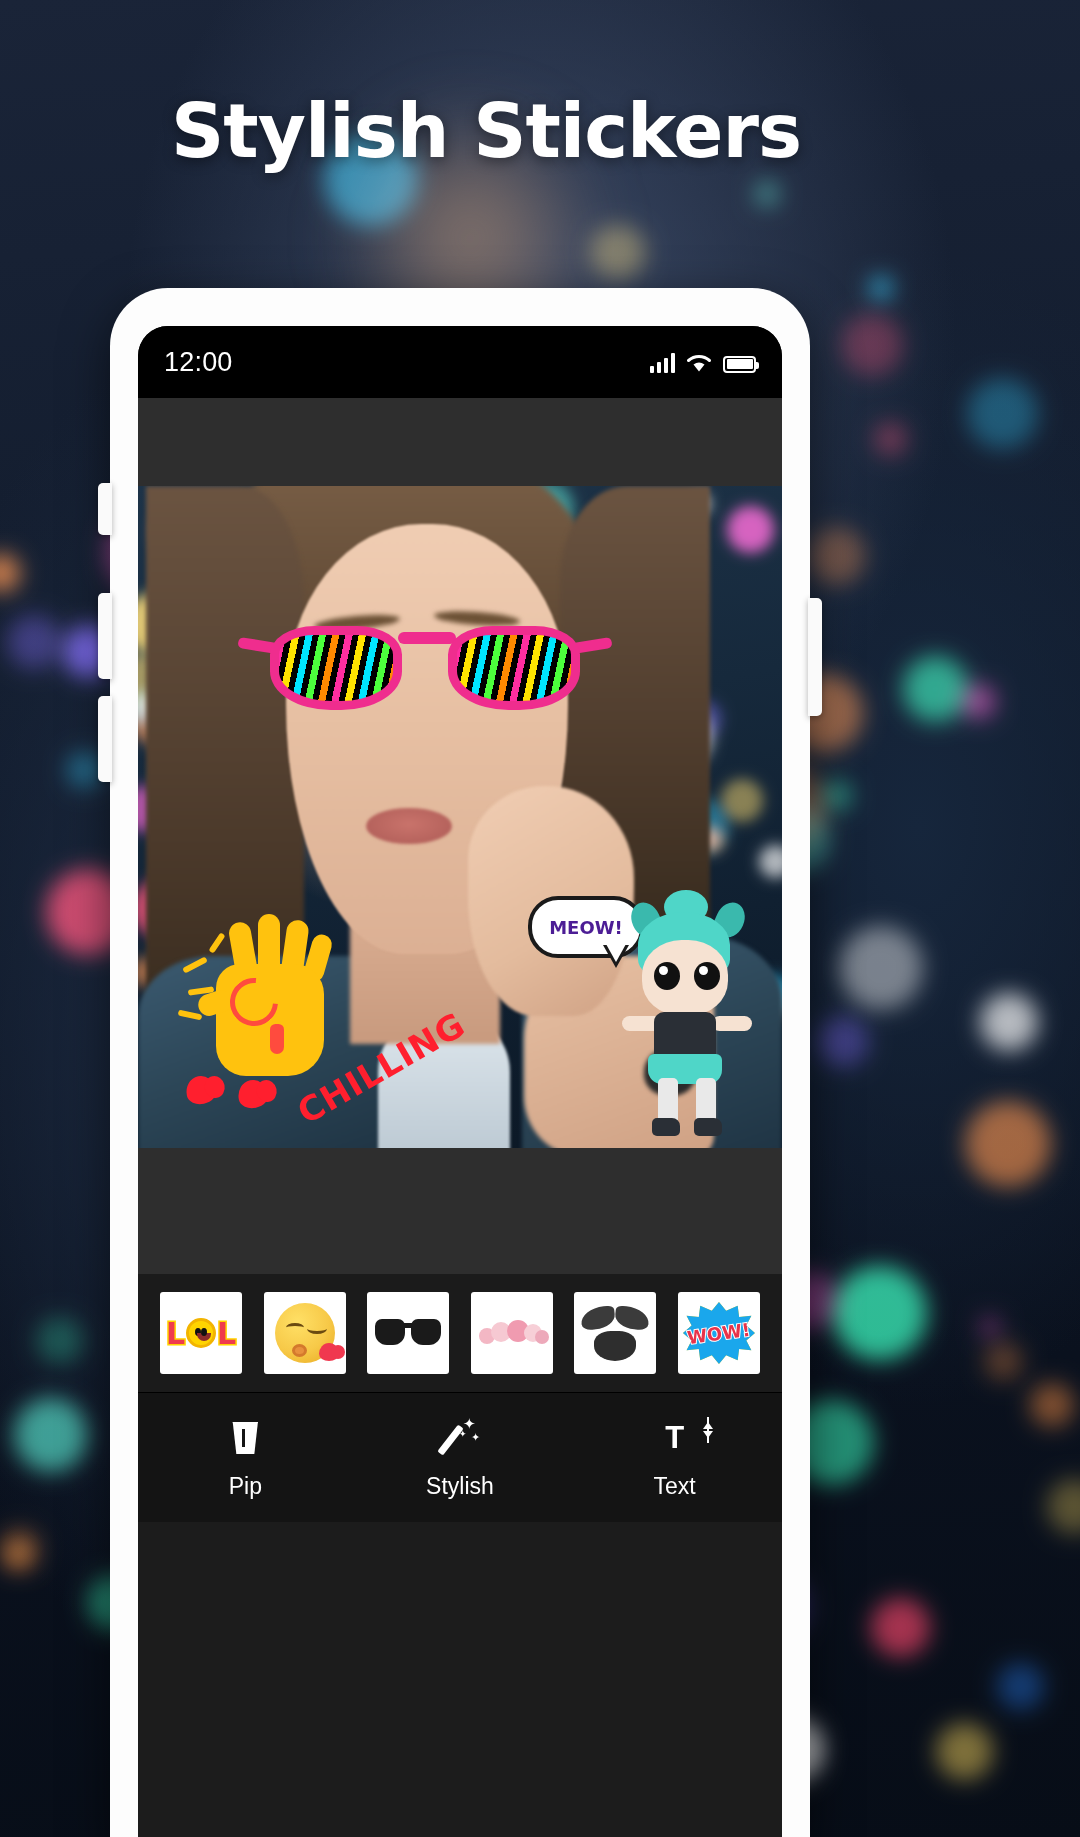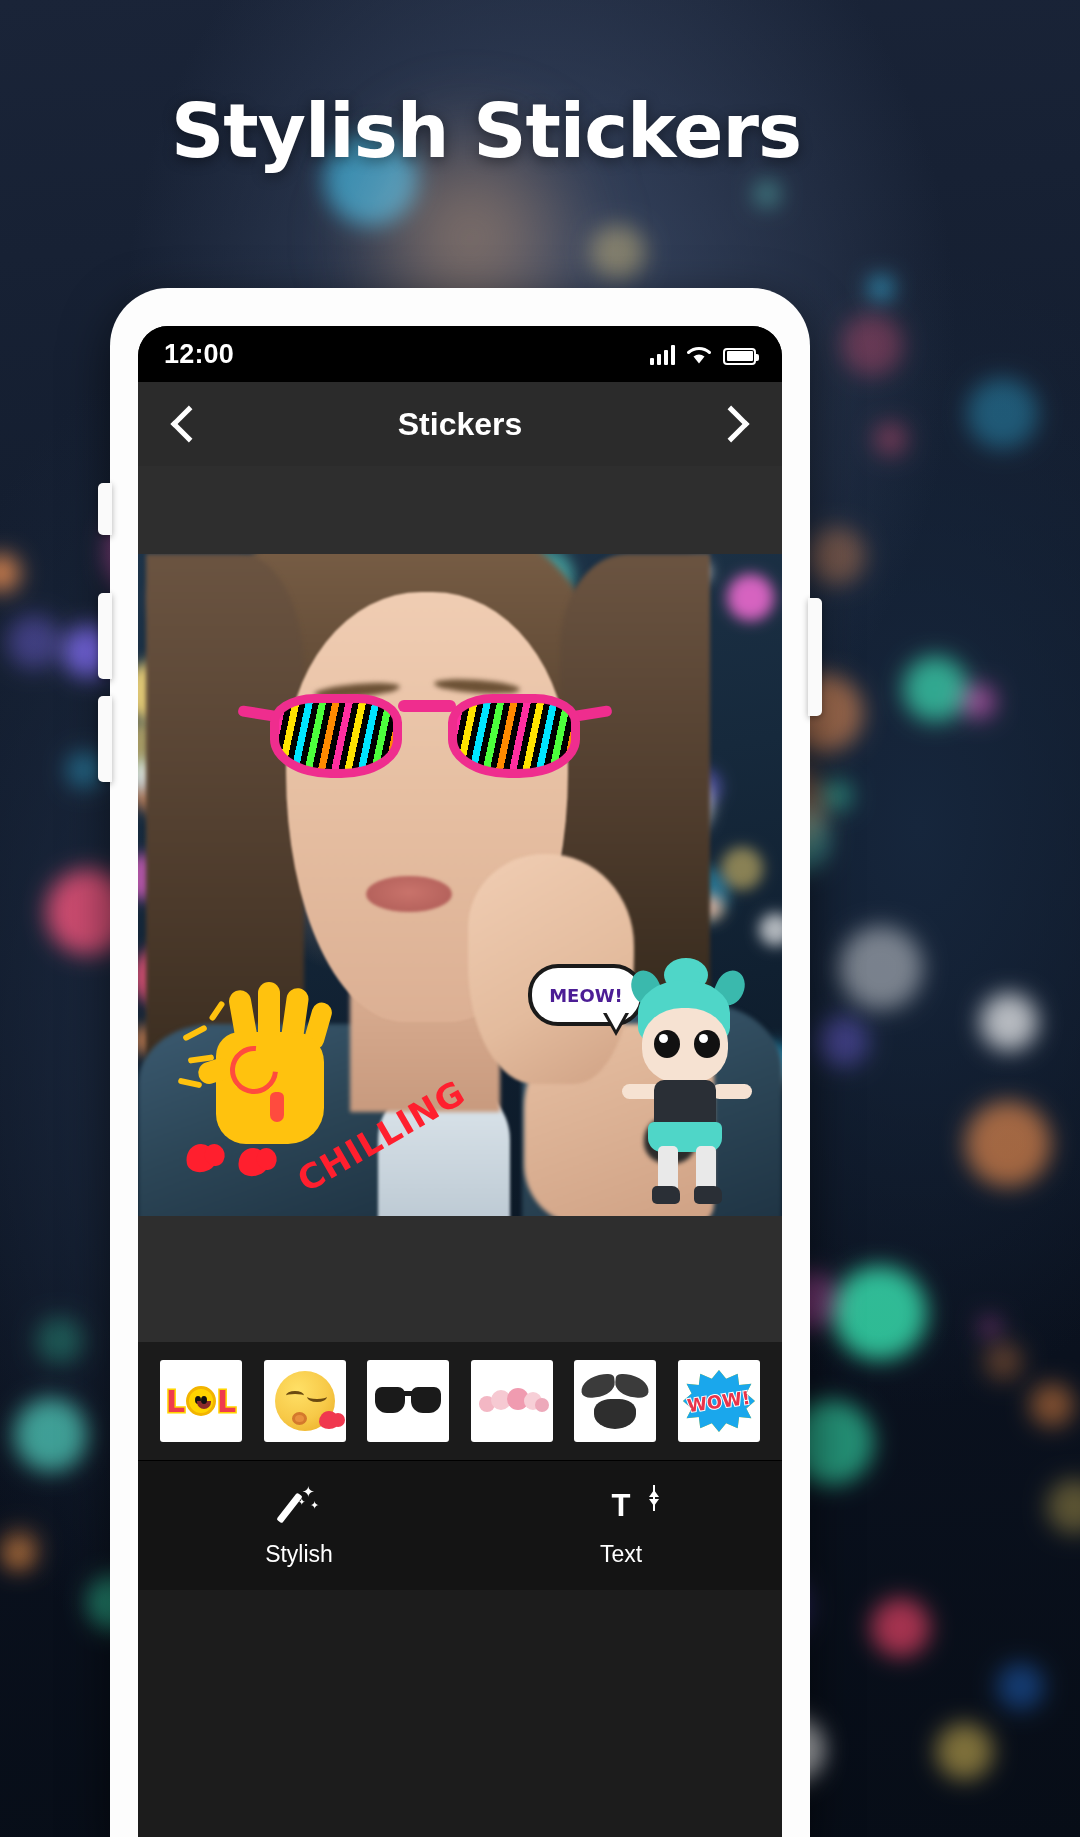--- a/index.html
+++ b/index.html
@@ -59,24 +59,23 @@
   #btn-voldn { left:-12px; top:408px;  width:14px; height:86px;  border-radius:5px 0 0 5px; }
   #btn-power { right:-12px;top:310px;  width:14px; height:118px; border-radius:0 5px 5px 0; }
 
   #screen {
     position:absolute; left:28px; top:38px; right:28px; bottom:0;
     background:#1c1c1c; border-radius:30px 30px 0 0; overflow:hidden;
   }
 
   
   #statusbar {
-    height:56px; background:#000; color:#fff;
+    height:72px; background:#000; color:#fff;
     display:flex; align-items:center; justify-content:space-between;
     padding:0 26px;
-    font-weight:bold;
   }
   #status-time { font-size:27px; letter-spacing:.2px; }
   #status-icons { display:flex; align-items:flex-end; gap:11px; }
   .sig { display:flex; align-items:flex-end; gap:2.5px; height:21px; }
   .sig i { width:4.5px; background:#fff; border-radius:1px; display:block; }
   .sig i:nth-child(1){height:7px;}  .sig i:nth-child(2){height:11px;}
   .sig i:nth-child(3){height:15px;} .sig i:nth-child(4){height:20px;}
   .batt { width:33px; height:17px; border:2.5px solid #fff; border-radius:4px; position:relative; }
   .batt::after{content:"";position:absolute;right:-5px;top:4px;width:3px;height:7px;background:#fff;border-radius:0 2px 2px 0;}
   .batt::before{content:"";position:absolute;left:1.5px;top:1.5px;bottom:1.5px;right:1.5px;background:#fff;border-radius:1px;}
@@ -418,29 +417,20 @@
             <i></i>
           </div>
         <svg width="26" height="21" viewBox="0 0 26 21">
           <path d="M13 19.5 L7.5 12.5 A9 9 0 0 1 18.5 12.5 Z" fill="#fff"></path>
           <path d="M2.5 8.5 A16 16 0 0 1 23.5 8.5" stroke="#fff" stroke-width="3" fill="none" stroke-linecap="round"></path>
         </svg>
         <div class="batt"></div>
       </div>
     </div>
 
-    <div id="navbar">
-      <div id="nav-back">
-        <div class="chev"></div>
-      </div>
-      <div id="nav-title">Stickers</div>
-      <div id="nav-next">
-        <div class="chev"></div>
-      </div>
-    </div>
 
     <div class="spacer" id="top-spacer"></div>
 
     <div id="canvas">
       <div class="cvbase"></div>
       <div id="canvas-bokeh">
           <div class="cbok" style="width: 44.7616px; height: 44.7616px; left: 19.647px; top: 437.726px; background: rgb(35, 198, 255); opacity: 0.78;"></div>
           <div class="cbok" style="width: 42.8569px; height: 42.8569px; left: 582.604px; top: 293.001px; background: rgb(255, 216, 77); opacity: 0.5;"></div>
           <div class="cbok" style="width: 38.4924px; height: 38.4924px; left: 545.478px; top: 213.85px; background: rgb(122, 91, 255); opacity: 0.42;"></div>
           <div class="cbok" style="width: 25.5983px; height: 25.5983px; left: 495.782px; top: 438.153px; background: rgb(31, 123, 255); opacity: 0.8;"></div>
@@ -604,20 +594,28 @@
         <div class="wow-burst">
           <div class="wow-blue"></div>
           <span>WOW!</span>
         </div>
       </div>
 
     </div>
 
     <div id="toolbar">
 
+      <div class="tool">
+        <div class="tool-ico">
+          <div class="cup">
+              <div class="cup-lid"></div>
+            </div>
+        </div>
+        <div class="tool-label">Pip</div>
+      </div>
 
       <div class="tool">
         <div class="tool-ico">
           <span class="wand"></span>
           <span class="spark" style="left:26px;top:0;">✦</span>
           <span class="spark" style="left:34px;top:16px;font-size:11px;">✦</span>
           <span class="spark" style="left:22px;top:14px;font-size:9px;">✦</span>
         </div>
         <div class="tool-label">Stylish</div>
       </div>

